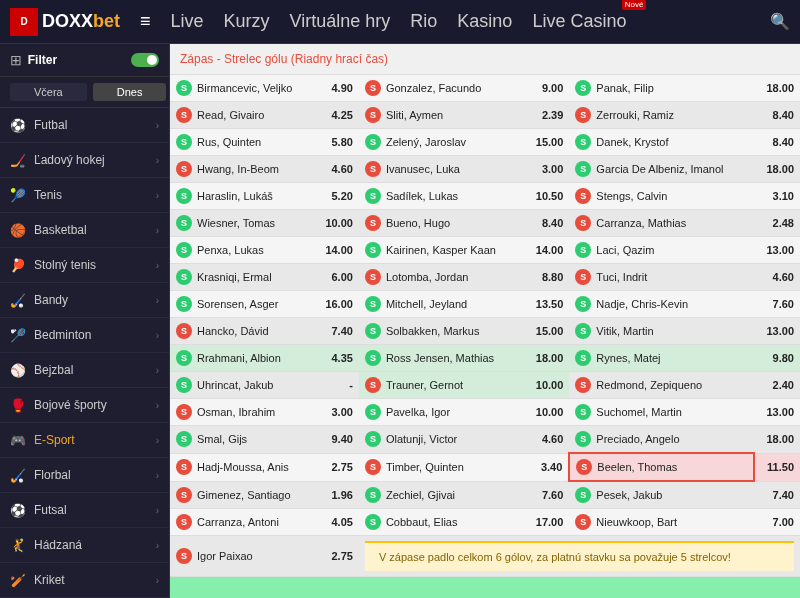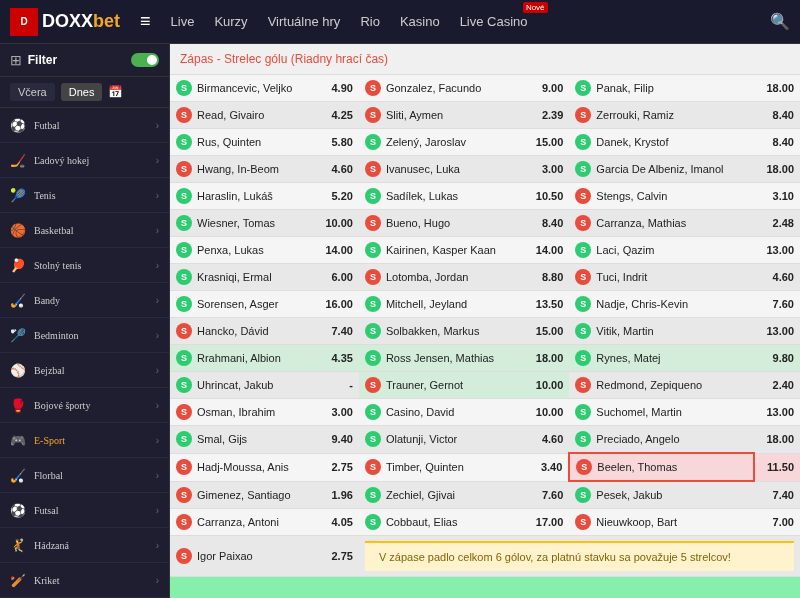--- a/index.html
+++ b/index.html
@@ -6,21 +6,21 @@
     body { font-family: Arial, sans-serif; font-size: 12px; background: #1a1a2e; color: #fff; width: 800px; height: 598px; overflow: hidden; display: flex; flex-direction: column; }
 
     
     .header { background: #1a1a2e; display: flex; align-items: center; height: 44px; padding: 0 10px; border-bottom: 1px solid #333; flex-shrink: 0; }
     .logo { display: flex; align-items: center; gap: 4px; margin-right: 20px; }
     .logo-icon { width: 28px; height: 28px; background: #cc0000; display: flex; align-items: center; justify-content: center; font-size: 10px; font-weight: bold; color: #fff; }
     .logo-text { color: #f5a623; font-size: 18px; font-weight: bold; }
     .logo-text span { color: #fff; }
     .hamburger { color: #fff; font-size: 18px; margin-right: 20px; cursor: pointer; }
     .nav { display: flex; gap: 20px; flex: 1; }
-    .nav-item { color: #ccc; text-decoration: none; font-size: 13px; cursor: pointer; padding: 4px 0; position: relative; }
+    .nav-item { color: #ccc; text-decoration: none; font-size: 18px; cursor: pointer; padding: 4px 0; position: relative; }
     .nav-item.new::after { content: 'Nové'; position: absolute; top: -8px; right: -20px; background: #cc0000; color: #fff; font-size: 8px; padding: 1px 3px; border-radius: 2px; }
     .search-icon-header { color: #ccc; font-size: 16px; cursor: pointer; }
 
     
     .body { display: flex; flex: 1; overflow: hidden; }
 
     
     .sidebar { width: 170px; background: #1e1e30; border-right: 1px solid #333; overflow-y: auto; flex-shrink: 0; }
     .sidebar::-webkit-scrollbar { width: 4px; }
     .sidebar::-webkit-scrollbar-track { background: #1e1e30; }
@@ -28,28 +28,28 @@
 
     .filter-bar { display: flex; align-items: center; justify-content: space-between; padding: 8px 10px; border-bottom: 1px solid #333; }
     .filter-left { display: flex; align-items: center; gap: 6px; }
     .filter-icon { color: #aaa; font-size: 14px; }
     .filter-label { color: #fff; font-size: 12px; font-weight: bold; }
     .toggle { width: 28px; height: 14px; background: #555; border-radius: 7px; position: relative; cursor: pointer; }
     .toggle.on { background: #4caf50; }
     .toggle::after { content: ''; position: absolute; width: 10px; height: 10px; background: #fff; border-radius: 50%; top: 2px; right: 2px; }
 
     .date-bar { display: flex; align-items: center; padding: 6px 10px; gap: 6px; border-bottom: 1px solid #333; }
-    .date-btn { background: #2a2a3e; color: #ccc; border: none; padding: 3px 8px; border-radius: 3px; font-size: 11px; cursor: pointer; }
+    .date-btn { background: #2a2a3e; color: #ccc; border: none; padding: 3px 24px; border-radius: 3px; font-size: 11px; cursor: pointer; }
     .date-btn.active { background: #444; color: #fff; }
     .calendar-icon { color: #aaa; font-size: 12px; cursor: pointer; }
 
     .sidebar-item { display: flex; align-items: center; justify-content: space-between; padding: 9px 10px; border-bottom: 1px solid #2a2a3e; cursor: pointer; }
     .sidebar-item-left { display: flex; align-items: center; gap: 8px; }
     .sidebar-item-icon { width: 16px; height: 16px; display: flex; align-items: center; justify-content: center; color: #aaa; font-size: 13px; }
-    .sidebar-item-label { color: #ccc; font-size: 10px; font-family: Liberation Serif, serif; }
+    .sidebar-item-label { color: #ccc; font-size: 12px; }
     .sidebar-item-arrow { color: #666; font-size: 10px; }
     .sidebar-item.esport .sidebar-item-label { color: #f5a623; }
 
     
     .main { flex: 1; overflow-y: auto; background: #86efac; }
     .main::-webkit-scrollbar { width: 6px; }
     .main::-webkit-scrollbar-track { background: #e0e0e0; }
     .main::-webkit-scrollbar-thumb { background: #aaa; }
 
     .breadcrumb { color: #e74c3c; font-size: 12px; padding: 8px 10px; background: #f0f0f0; border-bottom: 1px solid #ddd; }
@@ -508,21 +508,21 @@
           <td>
               <div class="player-cell">
                 <div class="player-icon red">S</div>
                 <span>Osman, Ibrahim</span>
               </div>
             </td>
           <td class="odds">3.00</td>
           <td>
               <div class="player-cell">
                 <div class="player-icon green">S</div>
-                <span>Casino, David</span>
+                <span>Pavelka, Igor</span>
               </div>
             </td>
           <td class="odds">10.00</td>
           <td>
               <div class="player-cell">
                 <div class="player-icon green">S</div>
                 <span>Suchomel, Martin</span>
               </div>
             </td>
           <td class="odds">13.00</td>

